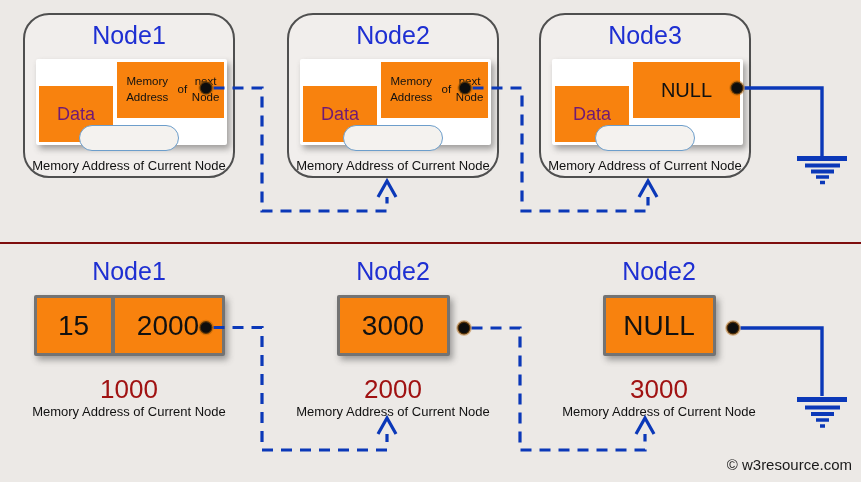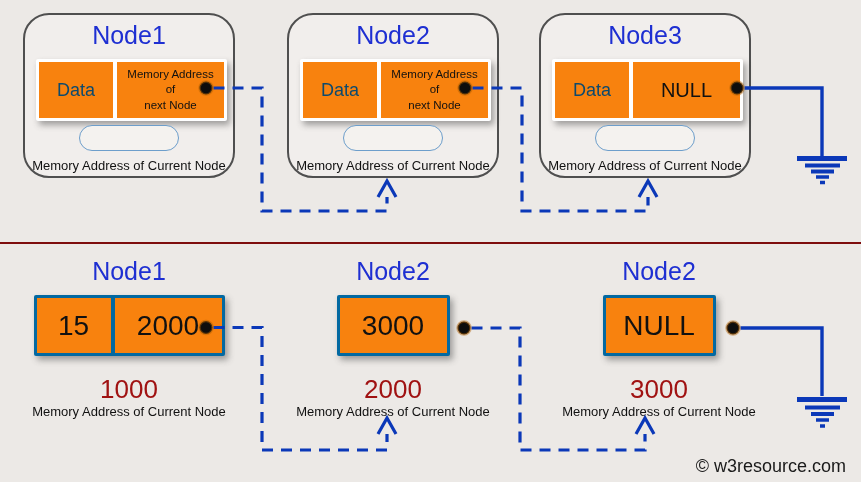--- a/index.html
+++ b/index.html
@@ -8,55 +8,55 @@
 
   
   .tnode{position:absolute;top:13px;width:212px;height:165px;
          border:2px solid #4f4f4f;border-radius:26px;box-sizing:border-box;
          background:rgba(255,255,255,0.25);}
   .ntitle{position:absolute;top:6px;left:0;width:100%;text-align:center;
           font-size:25px;color:#1e2fd2;}
   .boxgroup{position:absolute;top:44px;left:11px;display:flex;gap:4px;
             background:#fff;padding:3px;border-radius:2px;
             box-shadow:3px 4px 6px rgba(60,60,60,0.45);}
-  .cell{background:#f8820e;display:flex;flex-direction:column;align-items:center;justify-content:center;}
-  .data-cell{width:74px;height:56px;font-size:18px;color:#0c4a6e;}
+  .cell{background:#f8820e;display:flex;flex-direction:row;align-items:center;justify-content:center;}
+  .data-cell{width:74px;height:56px;font-size:18px;color:#701a75;margin-top:24px;}
   .next-cell{width:107px;height:56px;font-size:11.5px;color:#111;line-height:1.35;text-align:center;}
   .null-cell-top{width:107px;height:56px;font-size:20px;color:#111;}
   .pill{position:absolute;top:110px;left:50%;transform:translateX(-50%);
         width:100px;height:26px;border:1.6px solid #6d9ecb;border-radius:14px;
         background:#f4f2ef;box-sizing:border-box;}
   .ncaption{position:absolute;top:143px;left:0;width:100%;text-align:center;
             font-size:13px;color:#111;}
 
   
   .divider{position:absolute;left:0;top:242px;width:861px;height:2px;background:#7e0d0d;}
 
   
   .bnode{position:absolute;top:257px;width:212px;display:flex;
          flex-direction:column;align-items:center;}
   .btitle{font-size:25px;color:#1e2fd2;height:31px;}
-  .bboxgroup{margin-top:7px;display:flex;gap:4px;background:#0369a1;padding:3px;
+  .bboxgroup{margin-top:7px;display:flex;gap:4px;background:#737373;padding:3px;
              border-radius:2px;box-shadow:3px 4px 6px rgba(60,60,60,0.45);}
   .bcell{background:#f8820e;display:flex;align-items:center;justify-content:center;
          font-size:28px;color:#111;height:55px;}
   .val-cell{width:74px;}
   .next-val-cell{width:107px;}
   .baddress{margin-top:18px;font-size:26px;color:#a01212;height:29px;}
   .bcaption{font-size:13px;color:#111;margin-top:1px;}
 
   
   #wires{position:absolute;left:0;top:0;width:861px;height:482px;pointer-events:none;}
   .dash{stroke:#0b38b8;stroke-width:3.2;fill:none;stroke-dasharray:11 8;}
   .solid{stroke:#0b38b8;stroke-width:3.4;fill:none;}
   .chev{stroke:#0b38b8;stroke-width:3.2;fill:none;}
   .gbar{stroke:#0b38b8;fill:none;}
 
   
-  .watermark{position:absolute;right:15px;top:456px;font-size:18px;color:#1a1a1a;}
+  .watermark{position:absolute;right:9px;top:456px;font-size:15px;color:#1a1a1a;}
 </style>
 </head>
 <body>
 
 <div id="stage">
 
   <div class="tnode" style="left:23px">
     <div class="ntitle">Node1</div>
     <div class="boxgroup">
       <div class="cell data-cell">

